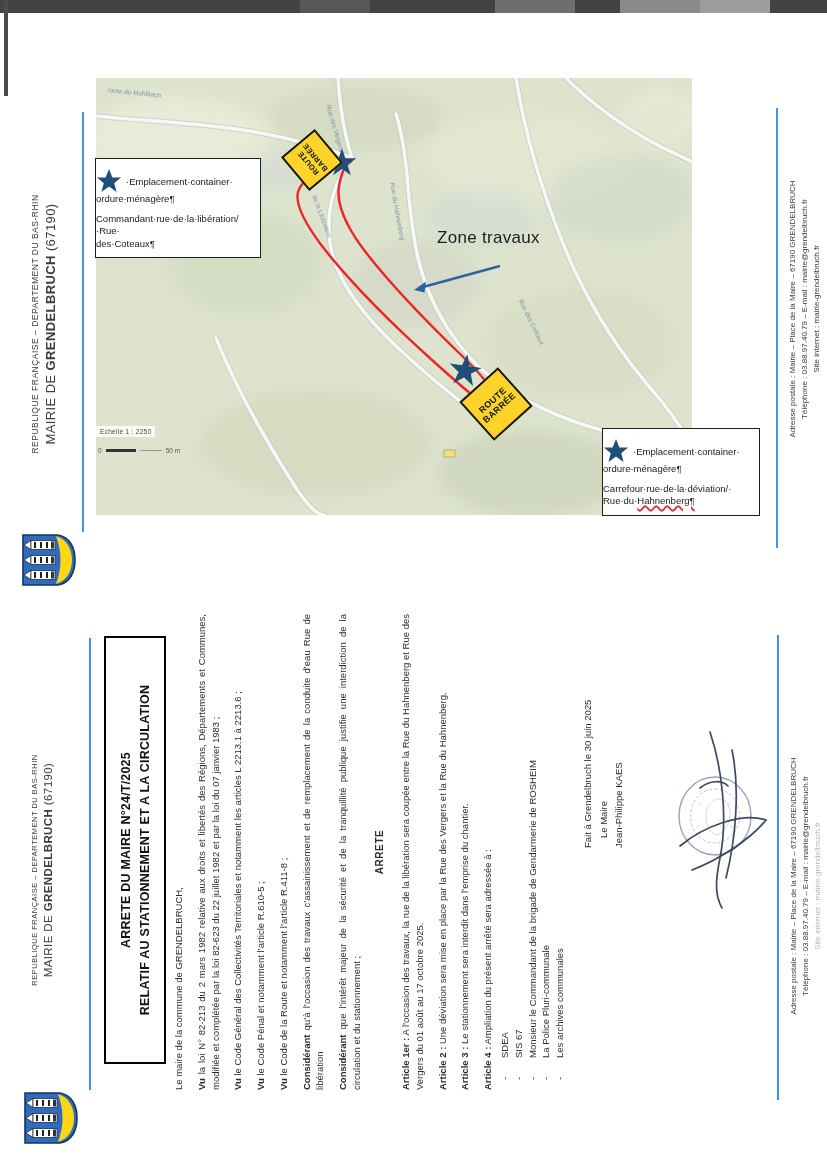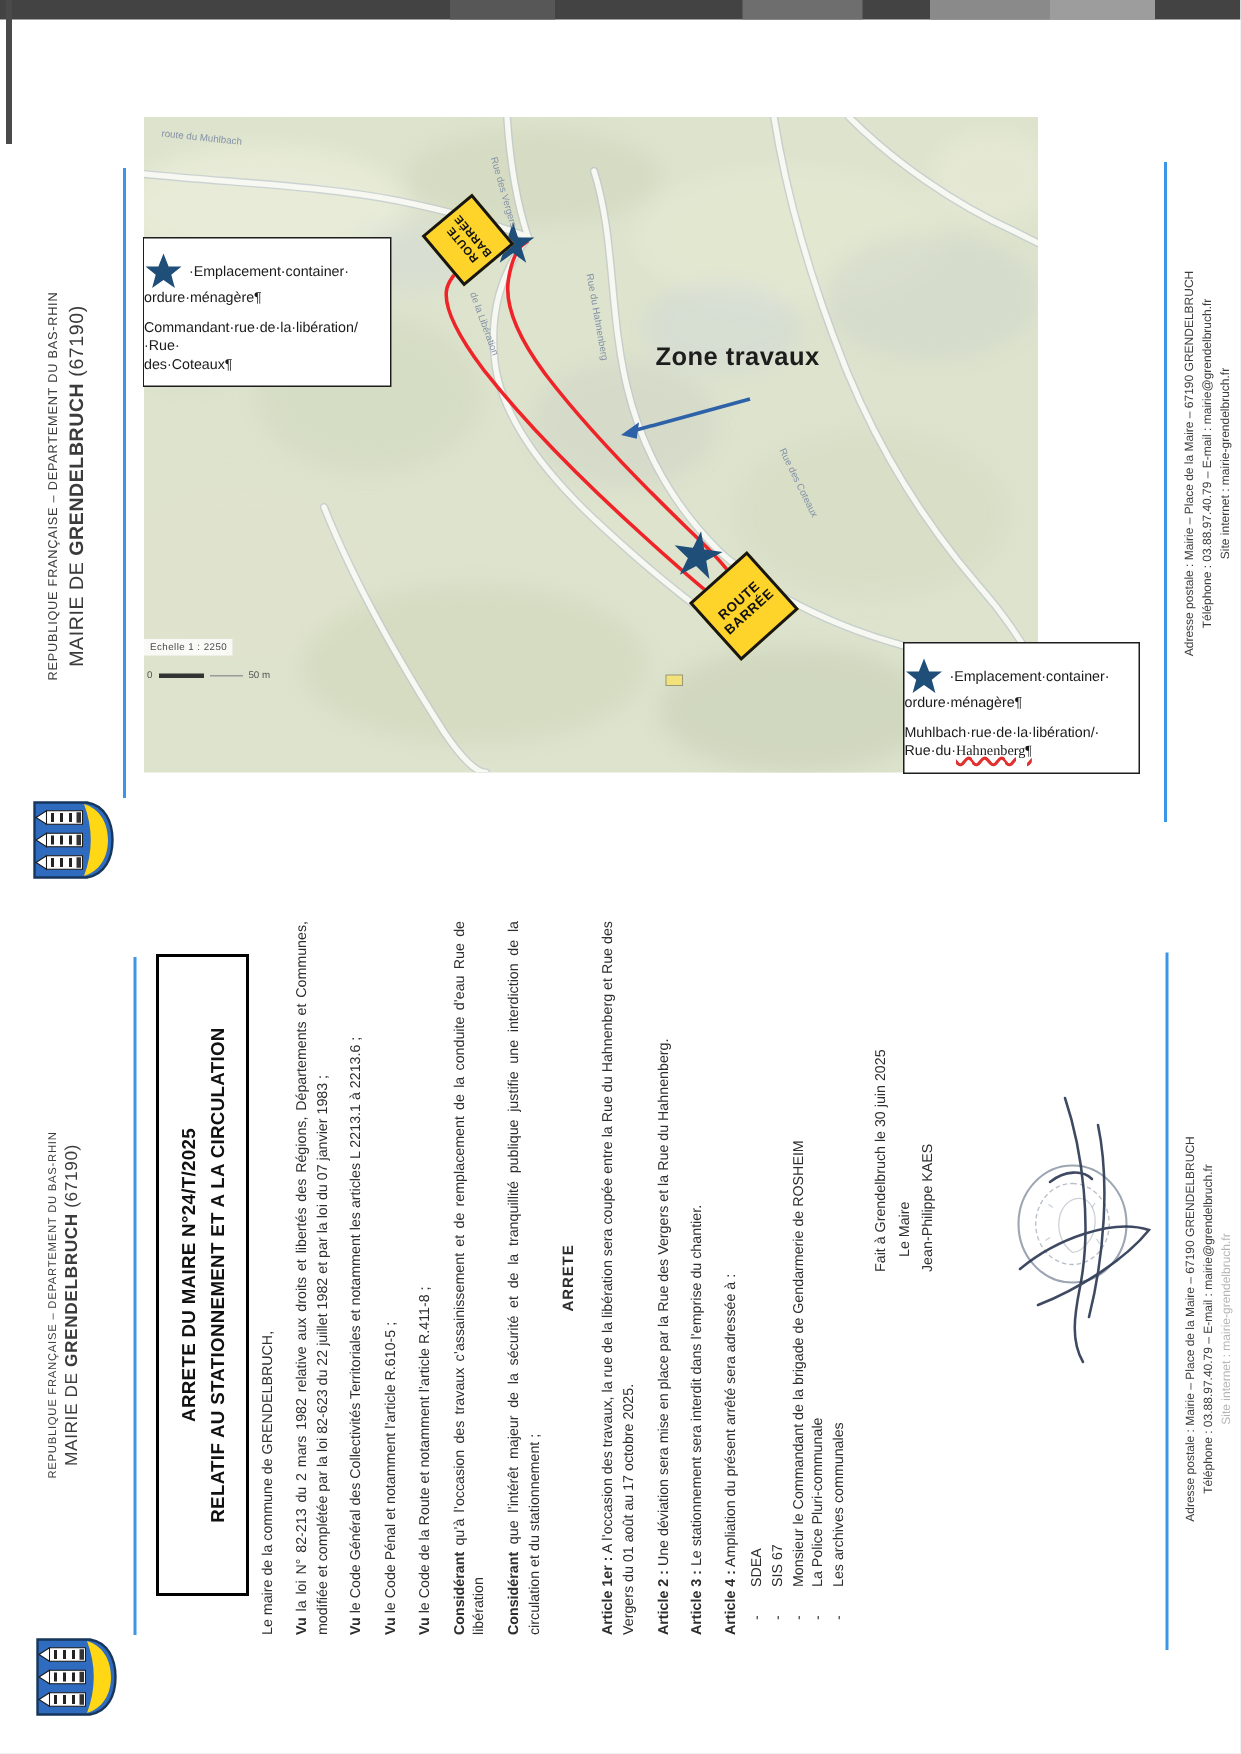--- a/index.html
+++ b/index.html
@@ -20,37 +20,37 @@
   .lh .l1{font-size:8.5px;letter-spacing:.5px;white-space:nowrap;}
   .lh .l2{font-size:13px;margin-top:3px;letter-spacing:.4px;white-space:nowrap;}
   .lh.small .l1{font-size:7.5px;}
   .lh.small .l2{font-size:11.5px;}
   .lh-r{text-align:center;color:#3b3b3b;font-size:8px;line-height:1.5;}
   .lh-r div{white-space:nowrap;}
   .faint{opacity:.38;}
   
   .map{position:absolute;left:96px;top:78px;width:596px;height:437px;overflow:hidden;background:#dde3cd;}
   .map-label{position:absolute;font-size:6.5px;color:#8492a6;white-space:nowrap;transform-origin:0 0;}
-  .zone-label{position:absolute;left:341px;top:150px;font-size:17px;font-weight:700;color:#1d1d1d;letter-spacing:.3px;}
+  .zone-label{position:absolute;left:341px;top:150px;font-size:17px;font-weight:400;color:#1d1d1d;letter-spacing:.3px;}
   .road-sign{position:absolute;background:#ffd42a;border:2.5px solid #161616;display:flex;flex-direction:column;
              align-items:center;justify-content:center;font-weight:700;color:#111;line-height:1.15;letter-spacing:.4px;}
   .sign1{left:194px;top:60px;width:40px;height:40px;transform:rotate(50deg);font-size:7.5px;}
   .sign2{left:374px;top:300px;width:48px;height:48px;transform:rotate(-42deg);font-size:9px;}
   .flip{transform:rotate(180deg);text-align:center;}
   .scale-box{position:absolute;left:0px;top:348px;background:rgba(255,255,255,.82);padding:2px 4px;
              font-size:6.5px;color:#4a4a4a;letter-spacing:.3px;}
   .scale-bar{position:absolute;left:2px;top:369px;display:flex;align-items:center;gap:4px;font-size:6.5px;color:#555;}
   .scale-bar .thick{width:30px;height:2.5px;background:#333;}
   .scale-bar .thin{width:22px;height:1px;background:#9a9a9a;}
   
   .legend{position:absolute;background:#fff;border:1.7px solid #1d1d1d;padding:9px 10px 7px 0;
           font-size:9.5px;line-height:1.32;color:#1a1a1a;z-index:4;}
   .legend .row1{display:flex;align-items:flex-start;gap:4px;}
   .legend .gap{height:7px;}
-  .wavy{text-decoration:underline;text-decoration-style:wavy;text-decoration-color:#e03030;text-decoration-thickness:1.5px;font-family:Liberation Serif, serif;}
+  .wavy{text-decoration:underline;text-decoration-style:wavy;text-decoration-color:#e03030;text-decoration-thickness:1.5px;}
   
   .title-box{border:2px solid #000;display:flex;flex-direction:column;align-items:center;justify-content:center;
              gap:5px;font-weight:700;font-size:12.5px;color:#111;letter-spacing:.2px;text-align:center;}
   .bodytext{font-size:9.5px;line-height:1.45;text-align:justify;color:#2d2d2d;position:relative;}
   .bodytext p{margin:0 0 9px 0;}
   .heading-arrete{text-align:center;font-weight:700;font-size:10px;letter-spacing:.6px;margin:4px 0 12px 0 !important;}
   .rcpt{display:flex;}
   .rcpt .dash{width:22px;padding-left:10px;}
   .closing{margin-left:242px !important;text-align:left;line-height:1.55;margin-bottom:1px !important;white-space:nowrap;}
   .closing.first{margin-top:14px !important;}
@@ -193,21 +193,21 @@
 
     <div class="legend" style="left:602px;top:428px;width:146px;">
       <div class="row1">
         <svg width="26" height="25" viewBox="0 0 26 25">
           <polygon points="13,1 16.4,9.6 25,9.6 18.2,15.2 20.6,24 13,18.6 5.4,24 7.8,15.2 1,9.6 9.6,9.6" fill="#1f4e79"></polygon>
         </svg>
         <span style="margin-top:8px;">·Emplacement·container·</span>
       </div>
       <div>ordure·ménagère¶</div>
       <div class="gap"></div>
-      <div>Muhlbach·rue·de·la·libération/·</div>
+      <div>Carrefour·rue·de·la·déviation/·</div>
       <div><span>Rue·du·</span><span class="wavy">Hahnenberg¶</span></div>
     </div>
 
     <svg class="arms" style="left:16px;top:528px;" width="64" height="64" viewBox="0 0 64 64">
       <path d="M7,7 L42,7 C54,9 59,20 59,32 C59,44 54,55 42,57 L7,57 Z" fill="#2f6bbf" stroke="#17365c" stroke-width="1.6"></path>
       <path d="M40,8 C50,11 56,20 56,32 C56,44 50,53 40,56 C46,40 46,24 40,8 Z" fill="#ffd714"></path>
       <g stroke="#1a1a1a" stroke-width=".7">
         <g transform="translate(0,0)">
             <polygon points="8,17 15,12.5 15,21.5" fill="#fff"></polygon>
             <rect x="15" y="12.5" width="24" height="9" fill="#fff"></rect>

